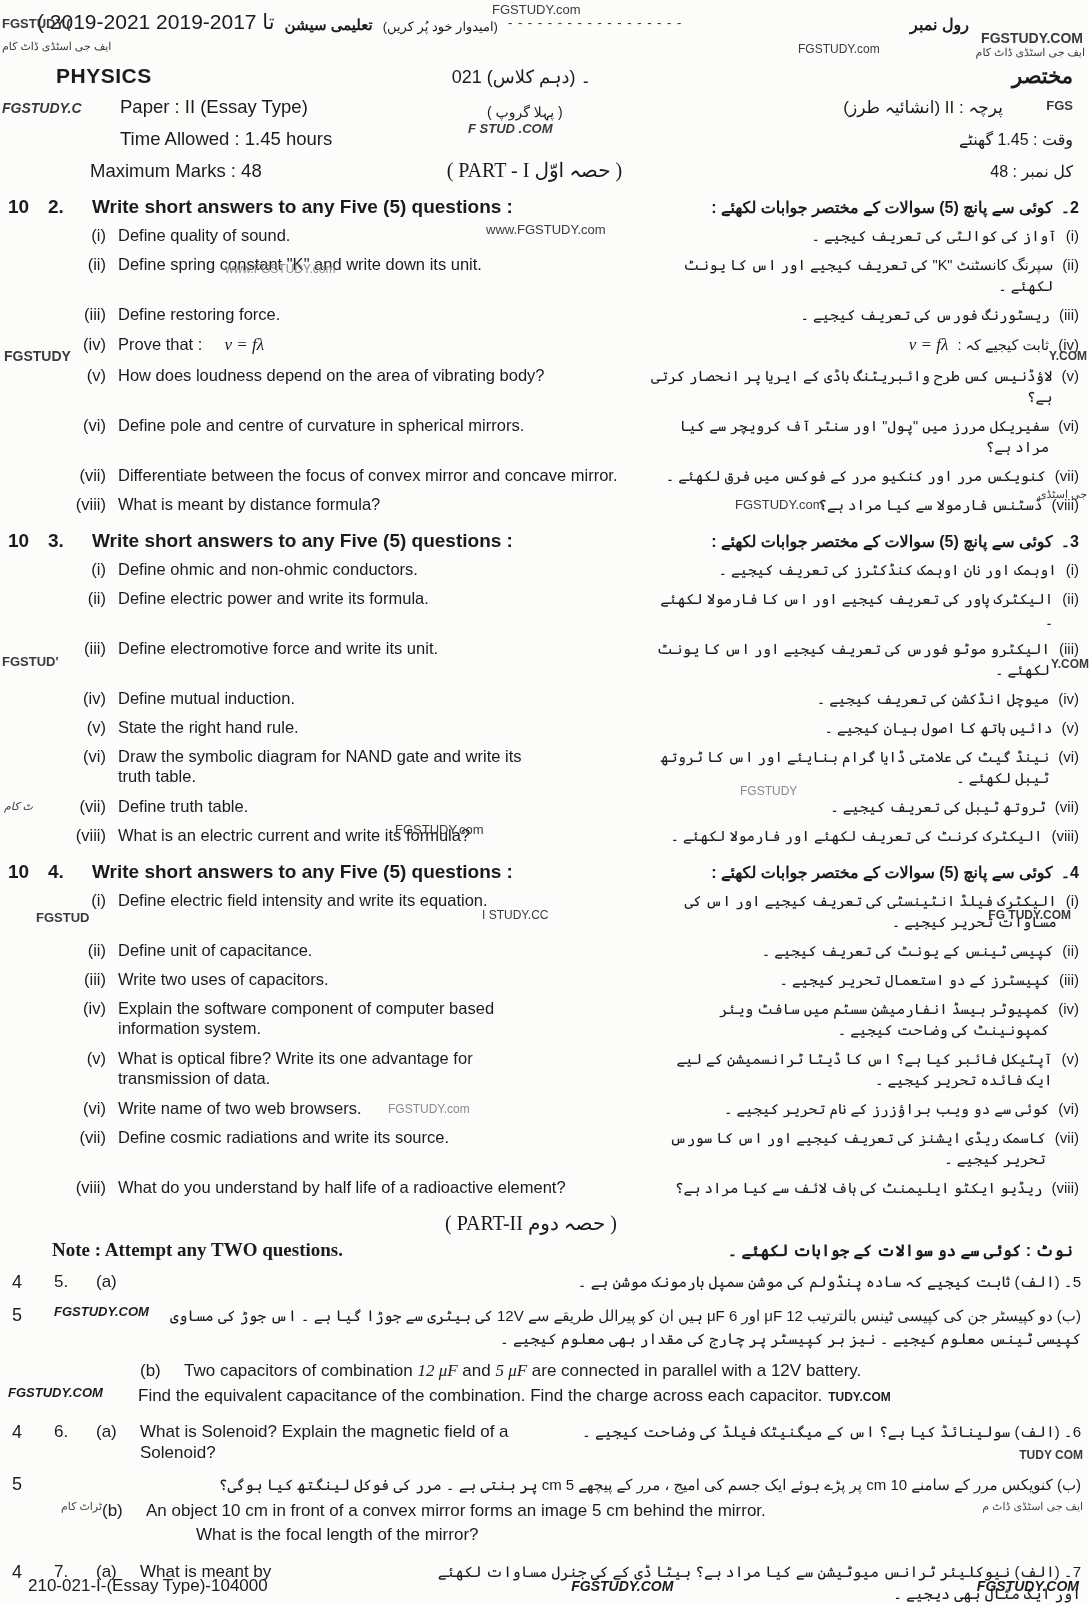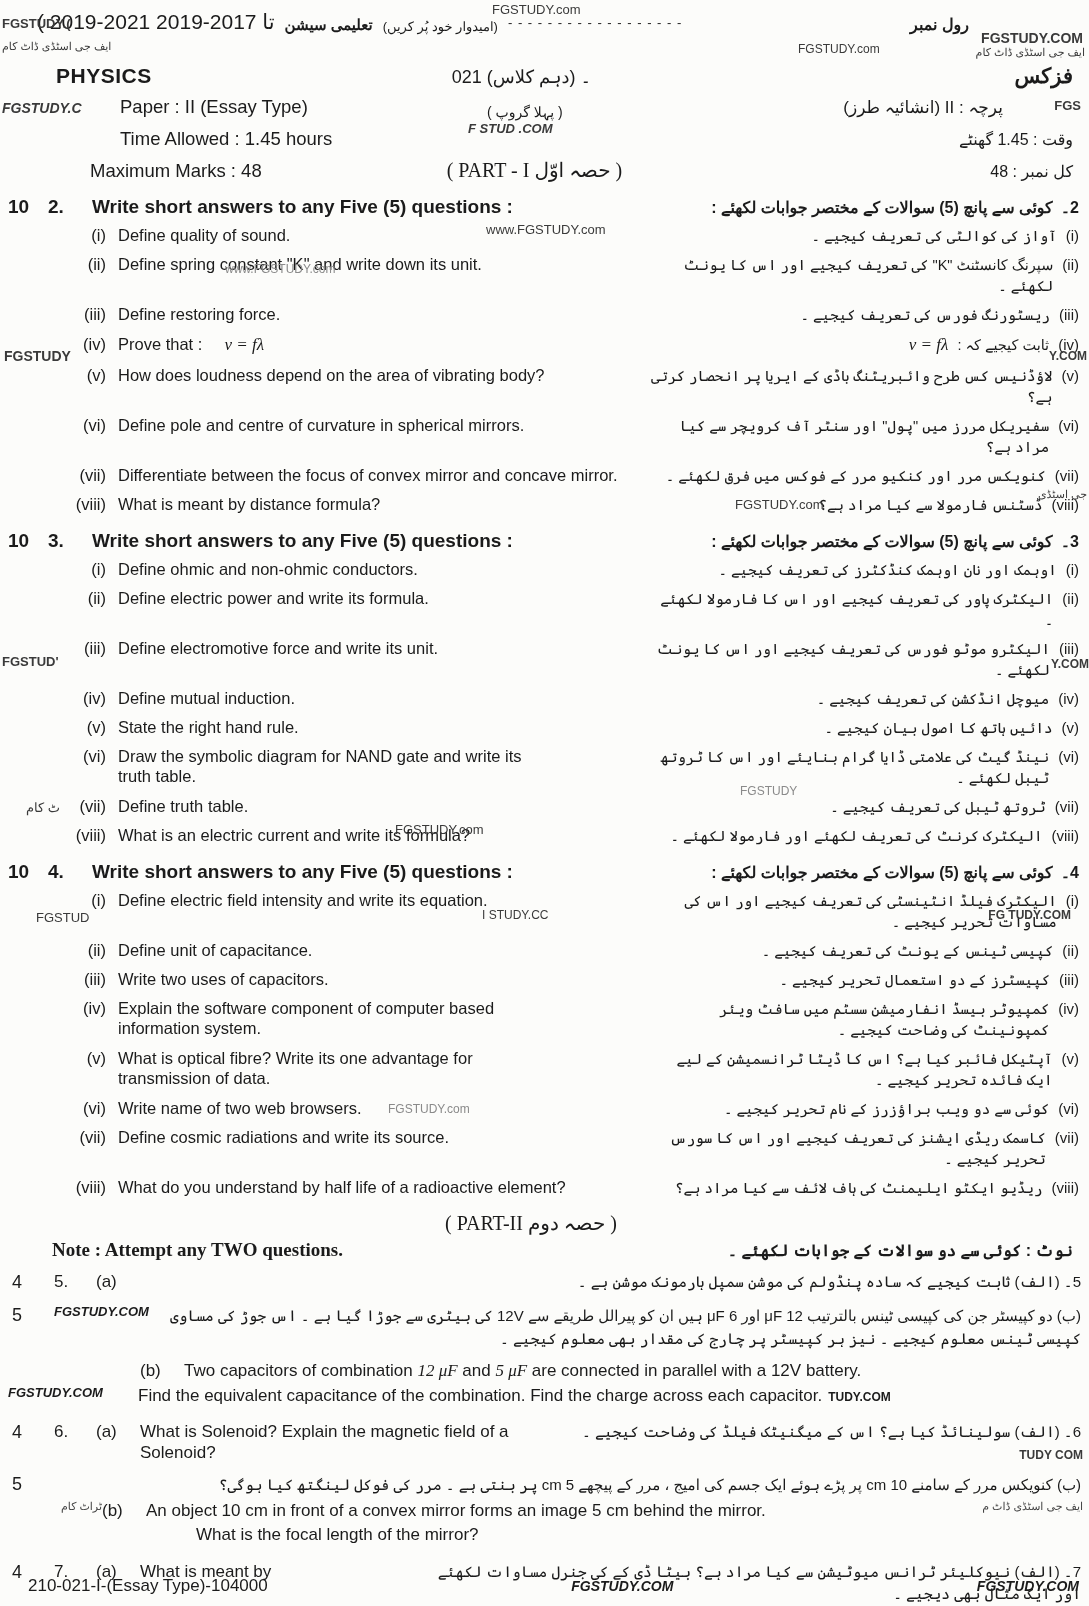--- a/index.html
+++ b/index.html
@@ -68,33 +68,33 @@
   .fwm-r{margin-left:auto;font-size:14px;font-weight:700;font-style:italic;}
   
   .wm1{left:492px;top:2px;font-size:13px;}
   .wm2{left:2px;top:16px;font-size:13px;font-weight:700;}
   .wm3{right:6px;top:30px;font-size:14px;font-weight:700;}
   .wm4{left:798px;top:42px;font-size:12px;}
   .wm5{left:2px;top:40px;font-size:11px;direction:rtl;}
   .wm6{right:4px;top:46px;font-size:11px;direction:rtl;}
   .wm7{left:2px;top:100px;font-size:14px;font-weight:700;font-style:italic;}
   .wm8{left:468px;top:121px;font-size:13px;font-weight:700;font-style:italic;}
-  .wm9{right:8px;top:98px;font-size:13px;font-weight:700;margin-left:29px;}
+  .wm9{right:16px;top:98px;font-size:13px;font-weight:700;margin-left:29px;}
   .wm10{left:486px;top:222px;font-size:13px;}
   .wm11{left:225px;top:262px;font-size:12px;}
   .wm12{left:4px;top:348px;font-size:14px;font-weight:700;}
   .wm13{right:2px;top:349px;font-size:12px;font-weight:700;}
   .wm14{left:735px;top:497px;font-size:13px;}
   .wm15{right:2px;top:488px;font-size:11px;direction:rtl;}
   .wm16{left:2px;top:654px;font-size:13px;font-weight:700;}
   .wm17{right:0px;top:657px;font-size:12px;font-weight:700;}
   .wm18{left:740px;top:784px;font-size:12px;}
-  .wm19{left:26px;top:800px;font-size:13px;direction:rtl;}
+  .wm19{left:4px;top:800px;font-size:11px;direction:rtl;font-style:italic;}
   .wm20{left:395px;top:822px;font-size:13px;}
-  .wm21{left:36px;top:910px;font-size:13px;font-weight:400;}
+  .wm21{left:36px;top:910px;font-size:13px;font-weight:700;}
   .wm22{left:482px;top:908px;font-size:12px;}
   .wm23{right:18px;top:908px;font-size:12px;font-weight:700;}
   .wm24{left:388px;top:1102px;font-size:12px;}
   .wm25{right:6px;top:1448px;font-size:12px;font-weight:700;}
 </style>
 </head>
 <body>
 
 <div class="page">
 
@@ -128,21 +128,21 @@
     <span class="sess-years" dir="ltr">( 2019-2021 تا 2017-2019</span>
     <span class="sess-label">تعلیمی سیشن</span>
     <span class="cand">(امیدوار خود پُر کریں)</span>
     <span class="dashes">- - - - - - - - - - - - - - - - - -</span>
     <span class="roll">رول نمبر</span>
   </div>
 
   <div class="row-subject">
     <span class="physics">PHYSICS</span>
     <span class="classline" dir="ltr">021 ۔ (دہم کلاس)</span>
-    <span class="subject-ur">فزکس</span>
+    <span class="subject-ur">مختصر</span>
   </div>
 
   <div class="row-paper">
     <span class="paper-en">Paper : II  (Essay Type)</span>
     <span class="paper-ur">پرچہ : II (انشائیہ طرز)</span>
   </div>
   <span class="group-ur">( پہلا گروپ )</span>
 
   <div class="row-time">
     <span class="time-en">Time Allowed :  1.45 hours</span>

